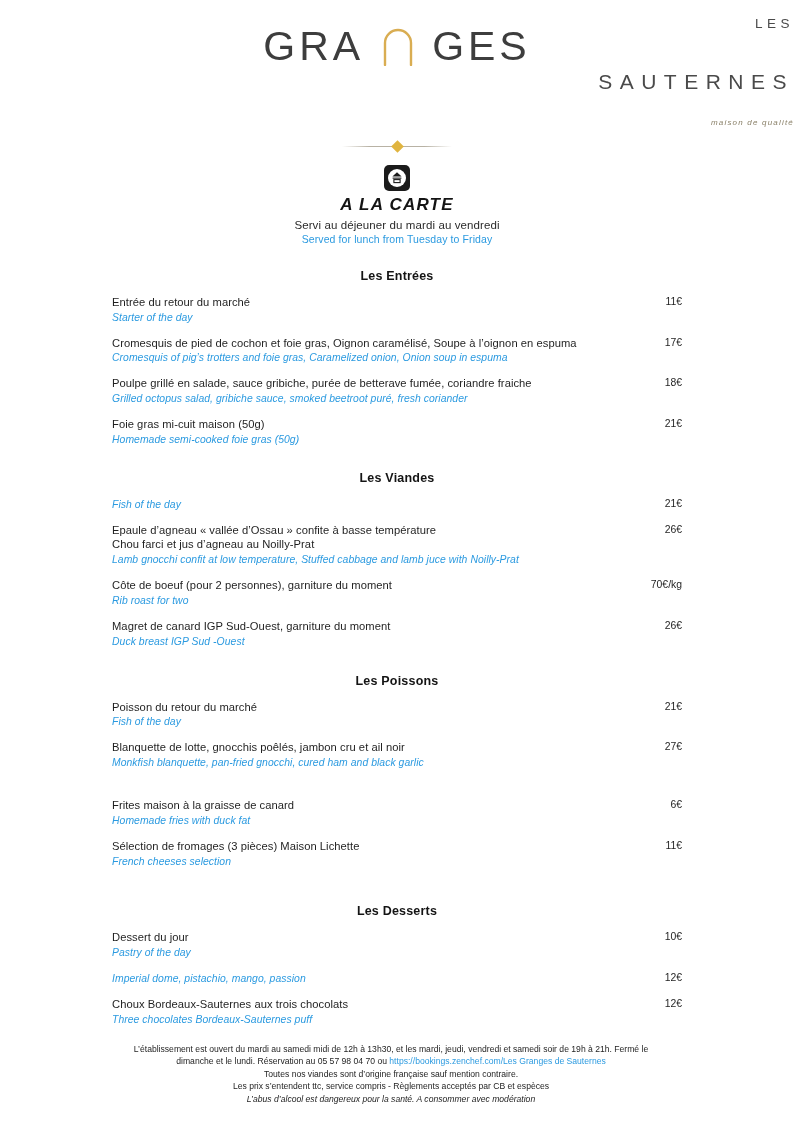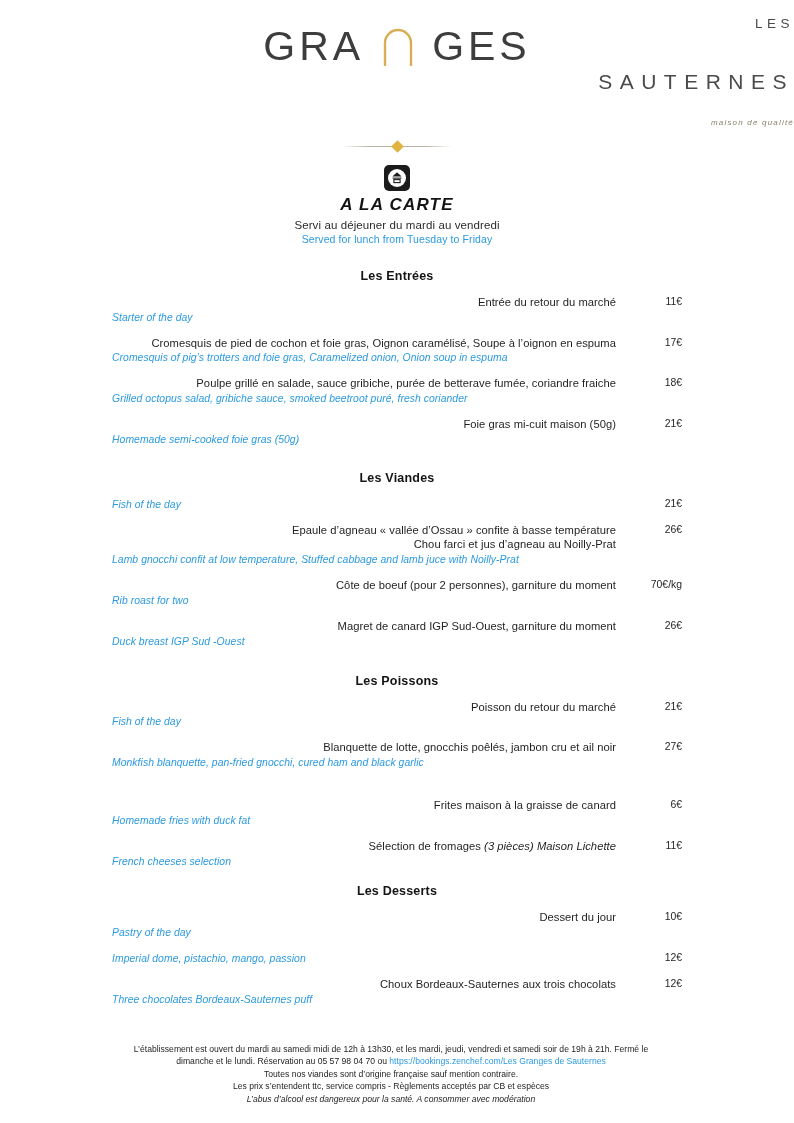--- a/index.html
+++ b/index.html
@@ -132,37 +132,36 @@
     text-align: center;
     font-size: 12.5px;
     font-weight: 700;
     color: #141414;
     letter-spacing: 0.2px;
   }
   .sec-entrees  { margin-top: 24px; }
   .sec-viandes  { margin-top: 24px; }
   .sec-poissons { margin-top: 25px; }
   .sec-extras   { margin-top: 28px; }
-  .sec-desserts { margin-top: 16px; }
+  .sec-desserts { margin-top: 36px; }
 
   .items { margin-top: 12px; }
   .item {
     display: flex;
     align-items: flex-start;
     margin-bottom: 11px;
   }
   .item-text { flex: 1 1 auto; padding-right: 14px; }
   .item-fr {
     font-size: 11.2px;
     color: #1f1f1f;
     line-height: 1.33;
     letter-spacing: 0.05px;
-    text-align: right;
-  }
-  .item-fr .it { font-style: italic; }
+  }
+  .item-fr .it { }
   .item-en {
     font-size: 10.4px;
     color: #2b9ae0;
     font-style: italic;
     line-height: 1.33;
     margin-top: 1px;
     letter-spacing: 0.05px;
   }
   .item-price {
     flex: 0 0 52px;

